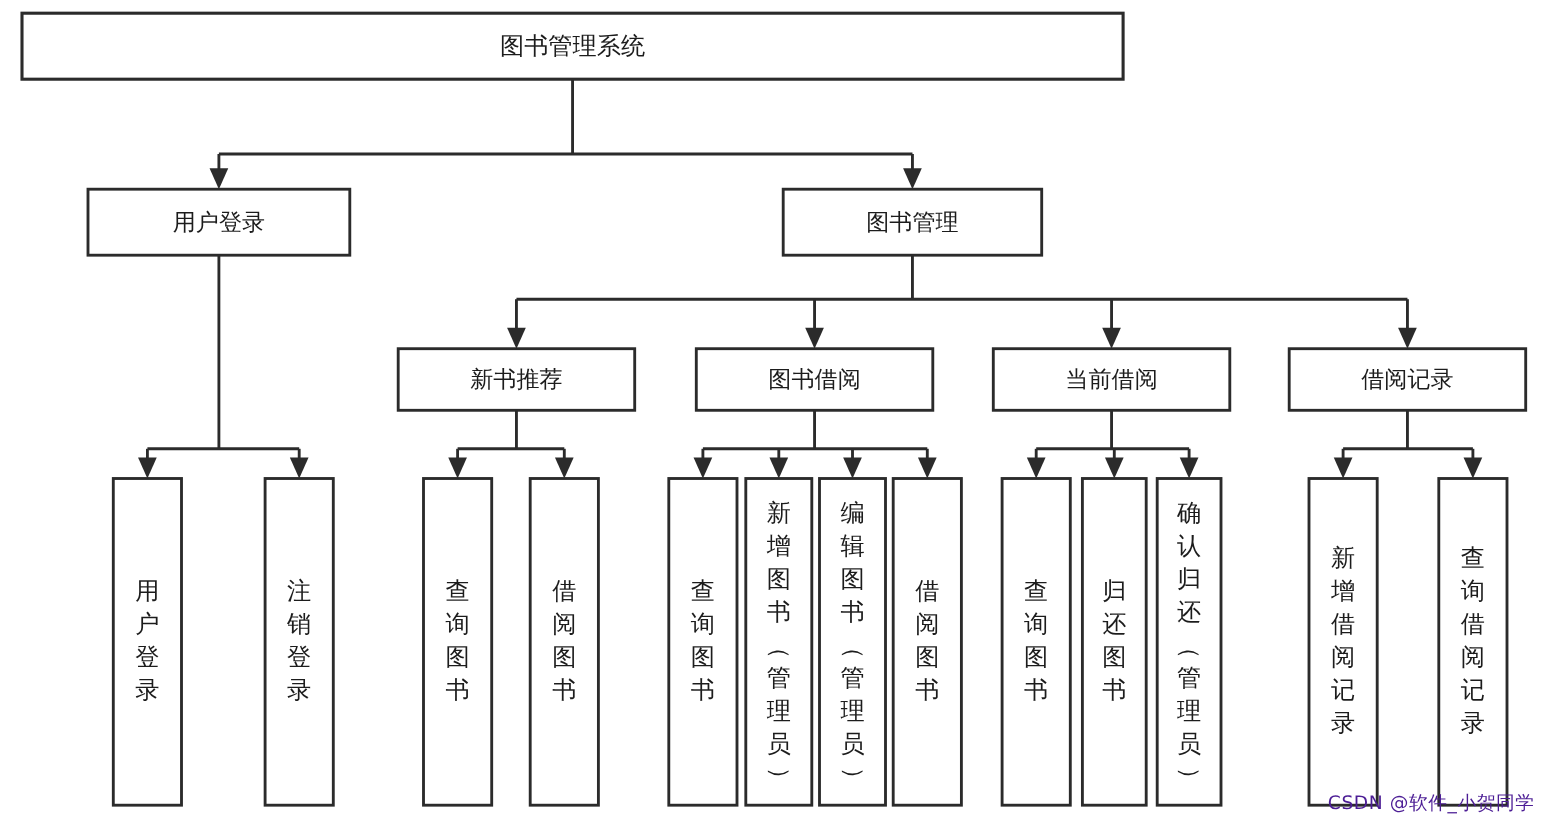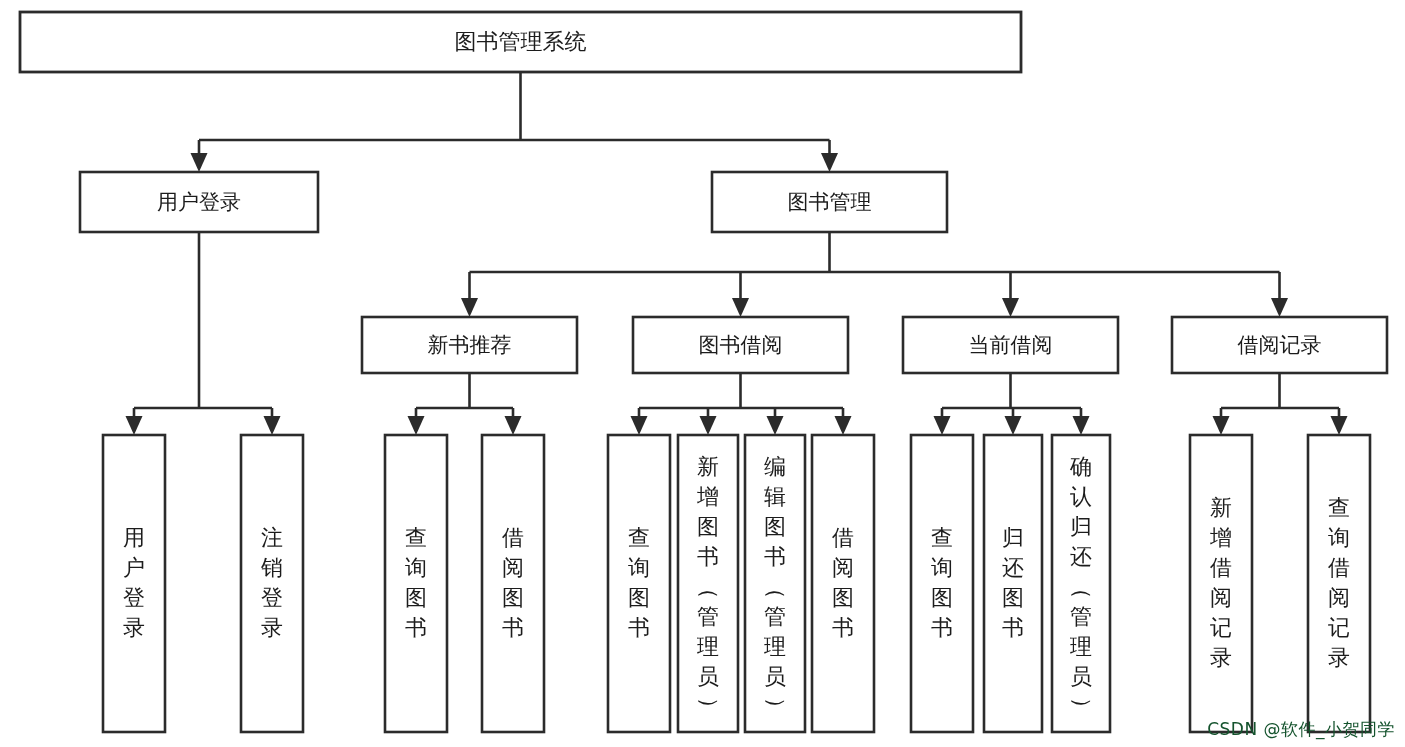--- a/index.html
+++ b/index.html
@@ -69,21 +69,21 @@
     fill: #1c1c1c;
     text-anchor: middle;
     dominant-baseline: middle;
   }
   .watermark {
     position: absolute;
     right: 10px;
     bottom: 6px;
     font-family: "DejaVu Sans", "Liberation Sans", sans-serif;
     font-size: 17px;
-    color: #14532d;
+    color: #4c1d95;
     letter-spacing: 0.5px;
     user-select: none;
     pointer-events: none;
     white-space: nowrap;
   }
 </style>
 </head>
 <body>
 
 <div id="diagram-root">

